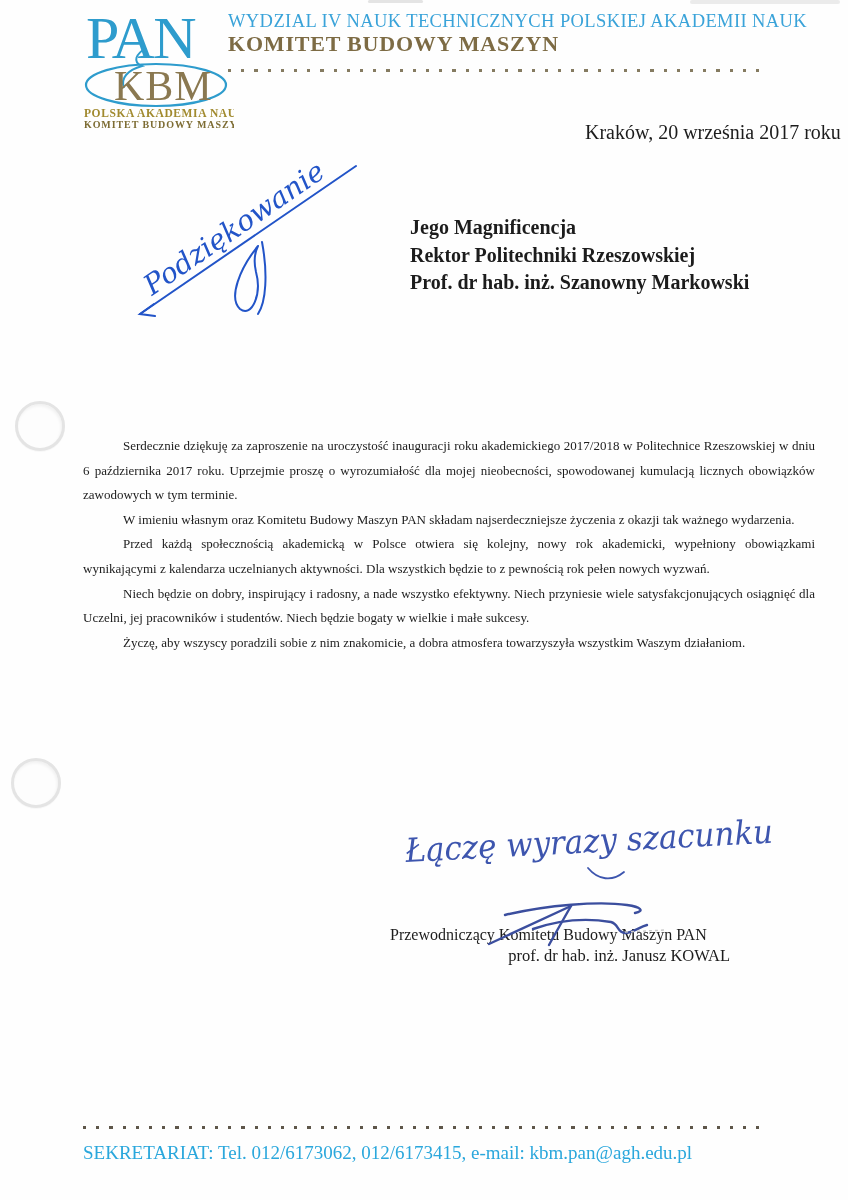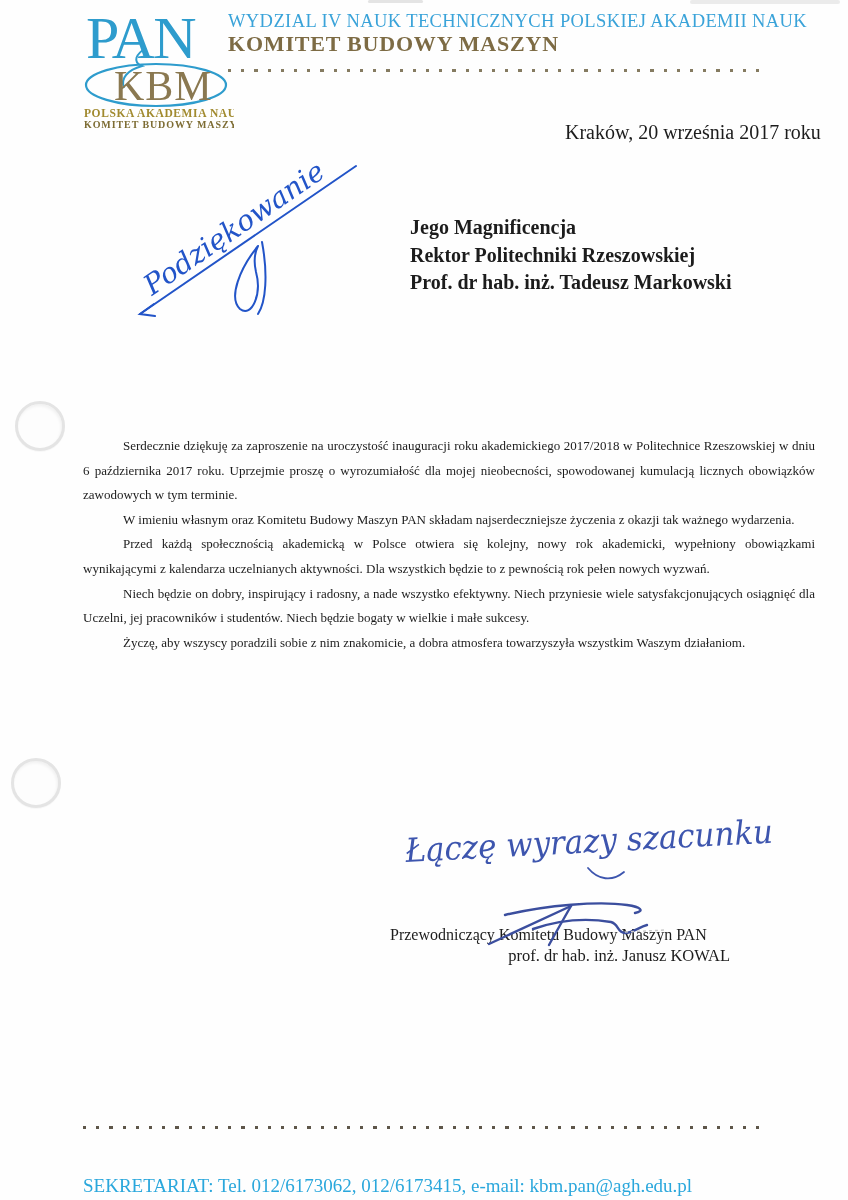--- a/index.html
+++ b/index.html
@@ -36,21 +36,21 @@
     background-image: repeating-linear-gradient(to right,
       #857b61 0, #857b61 3.2px, transparent 3.2px, transparent 13.2px);
   }
   .dots.header { left: 228px; top: 69px; width: 540px; }
   .dots.footer { left: 83px; top: 1126px; width: 684px;
     background-image: repeating-linear-gradient(to right,
       #5e564a 0, #5e564a 3.2px, transparent 3.2px, transparent 13.2px);
   }
 
   .date-line {
-    position: absolute; left: 565px; top: 121px; width: 250px;
+    position: absolute; left: 585px; top: 121px; width: 250px;
     font-size: 20px; text-align: right; white-space: nowrap;
   }
 
   .recipient {
     position: absolute; left: 410px; top: 214px;
     font-size: 20px; font-weight: bold; line-height: 27.5px; white-space: nowrap;
   }
 
   .salutation { position: absolute; left: 123px; top: 366px; font-size: 20px; }
 
@@ -66,21 +66,21 @@
     font-size: 16px; text-align: left; white-space: nowrap; margin-top: 36px;
   }
   .sig-svg { position: absolute; left: 475px; top: 898px; }
   .signer-line {
     position: absolute; left: 390px; top: 946px; width: 340px;
     font-size: 16.5px; text-align: right; white-space: nowrap;
   }
 
   .footer-text {
     position: absolute; left: 83px; top: 1140px;
-    color: #2aa7dc; font-size: 19px; line-height: 25px; white-space: nowrap; margin-top: 33px;
+    color: #2aa7dc; font-size: 19px; line-height: 25px; white-space: nowrap;
   }
 
   .annotation-svg { position: absolute; left: 112px; top: 146px; }
 </style>
 </head>
 <body>
 
 <div class="page">
 
   <div class="smudge" style="left:368px; top:0; width:55px; height:3px;"></div>
@@ -111,21 +111,21 @@
     <text transform="translate(40,150) rotate(-34.5)" font-family="DejaVu Serif, serif" font-style="italic" font-size="28" fill="#2254c8" textLength="212" lengthAdjust="spacingAndGlyphs">Podziękowanie</text>
     <g stroke="#2254c8" stroke-width="2" fill="none" stroke-linecap="round">
       <path d="M146,100 C128,122 116,152 128,163 C140,172 150,148 144,126 C141,113 143,106 146,100"></path>
       <path d="M150,96 C156,128 154,156 146,168"></path>
     </g>
   </svg>
 
   <div class="recipient">
     <div>Jego Magnificencja</div>
     <div>Rektor Politechniki Rzeszowskiej</div>
-    <div>Prof. dr hab. inż. Tadeusz Markowski</div>
+    <div>Prof. dr hab. inż. Szanowny Markowski</div>
   </div>
 
 
   <div class="body-text">
     <p>Serdecznie dziękuję za zaproszenie na uroczystość inauguracji roku akademickiego 2017/2018 w Politechnice Rzeszowskiej w dniu 6 października 2017 roku. Uprzejmie proszę o wyrozumiałość dla mojej nieobecności, spowodowanej kumulacją licznych obowiązków zawodowych w tym terminie.</p>
     <p>W imieniu własnym oraz Komitetu Budowy Maszyn PAN składam najserdeczniejsze życzenia z okazji tak ważnego wydarzenia.</p>
     <p>Przed każdą społecznością akademicką w Polsce otwiera się kolejny, nowy rok akademicki, wypełniony obowiązkami wynikającymi z kalendarza uczelnianych aktywności. Dla wszystkich będzie to z pewnością rok pełen nowych wyzwań.</p>
     <p>Niech będzie on dobry, inspirujący i radosny, a nade wszystko efektywny. Niech przyniesie wiele satysfakcjonujących osiągnięć dla Uczelni, jej pracowników i studentów. Niech będzie bogaty w wielkie i małe sukcesy.</p>
     <p>Życzę, aby wszyscy poradzili sobie z nim znakomicie, a dobra atmosfera towarzyszyła wszystkim Waszym działaniom.</p>
   </div>

